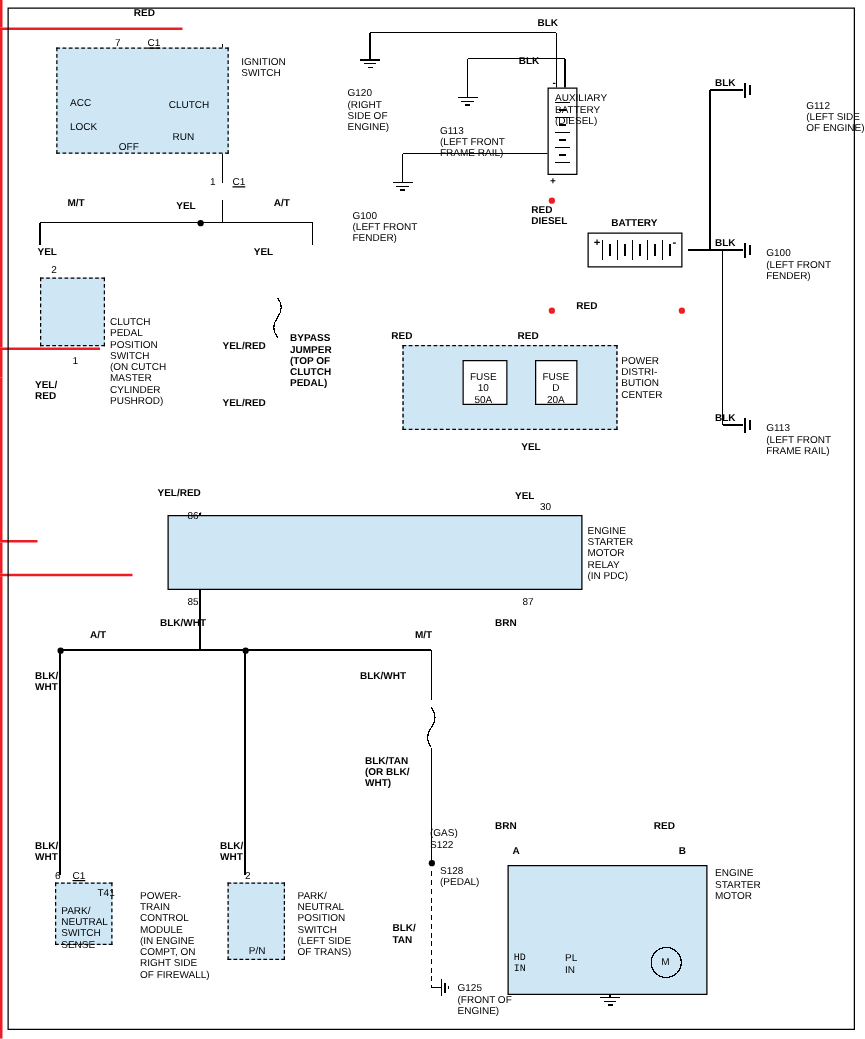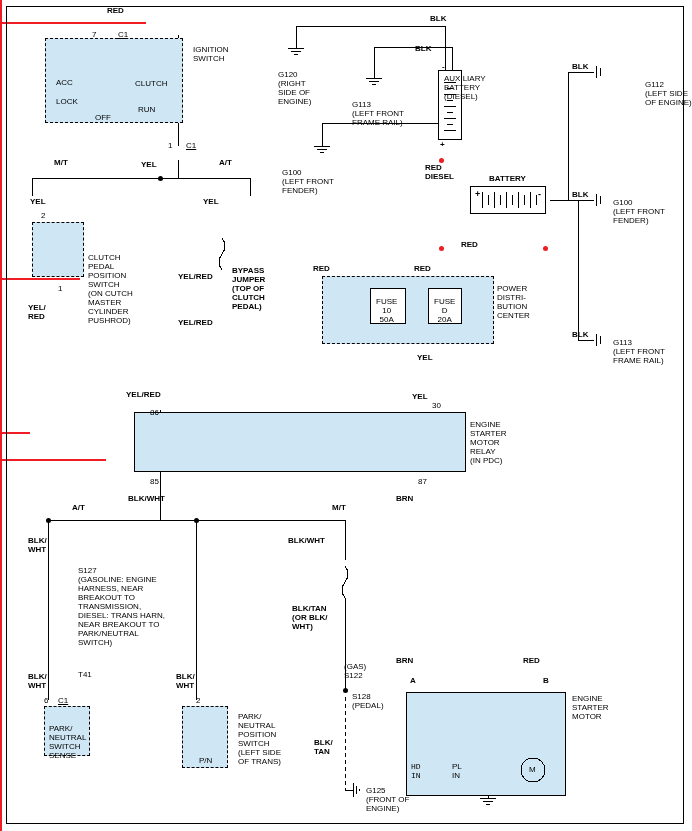--- a/index.html
+++ b/index.html
@@ -302,38 +302,37 @@
 (IN PDC)</div>
   <div class="lbl b" style="left:396px;top:494px;">BRN</div>
   <div class="lbl b" style="left:396px;top:656px;">BRN</div>
   <div class="lbl b" style="left:523px;top:656px;">RED</div>
   <div class="lbl b" style="left:128px;top:494px;">BLK/WHT</div>
   <div class="lbl b" style="left:72px;top:503px;">A/T</div>
   <div class="lbl b" style="left:332px;top:503px;">M/T</div>
   <div class="lbl b" style="left:28px;top:536px;">BLK/
 WHT</div>
   <div class="lbl b" style="left:288px;top:536px;">BLK/WHT</div>
-  <div class="lbl" style="left:78px;top:566px;">S127
-(GASOLINE: ENGINE
-HARNESS, NEAR
-BREAKOUT TO
-TRANSMISSION,
-DIESEL: TRANS HARN,
-NEAR BREAKOUT TO
-PARK/NEUTRAL
-SWITCH)</div>
-  <div class="lbl" style="left:78px;top:670px;">T41</div>
+  <div class="lbl" style="left:78px;top:710px;">T41</div>
   <div class="lbl b" style="left:28px;top:672px;">BLK/
 WHT</div>
   <div class="lbl" style="left:44px;top:696px;">6</div>
   <div class="lbl" style="left:58px;top:696px;text-decoration:underline;">C1</div>
   <div class="lbl" style="left:49px;top:724px;">PARK/
 NEUTRAL
 SWITCH
 SENSE</div>
+  <div class="lbl" style="left:112px;top:712px;">POWER-
+TRAIN
+CONTROL
+MODULE
+(IN ENGINE
+COMPT, ON
+RIGHT SIDE
+OF FIREWALL)</div>
   <div class="lbl b" style="left:176px;top:672px;">BLK/
 WHT</div>
   <div class="lbl" style="left:196px;top:696px;">2</div>
   <div class="lbl" style="left:199px;top:756px;">P/N</div>
   <div class="lbl" style="left:238px;top:712px;">PARK/
 NEUTRAL
 POSITION
 SWITCH
 (LEFT SIDE
 OF TRANS)</div>

